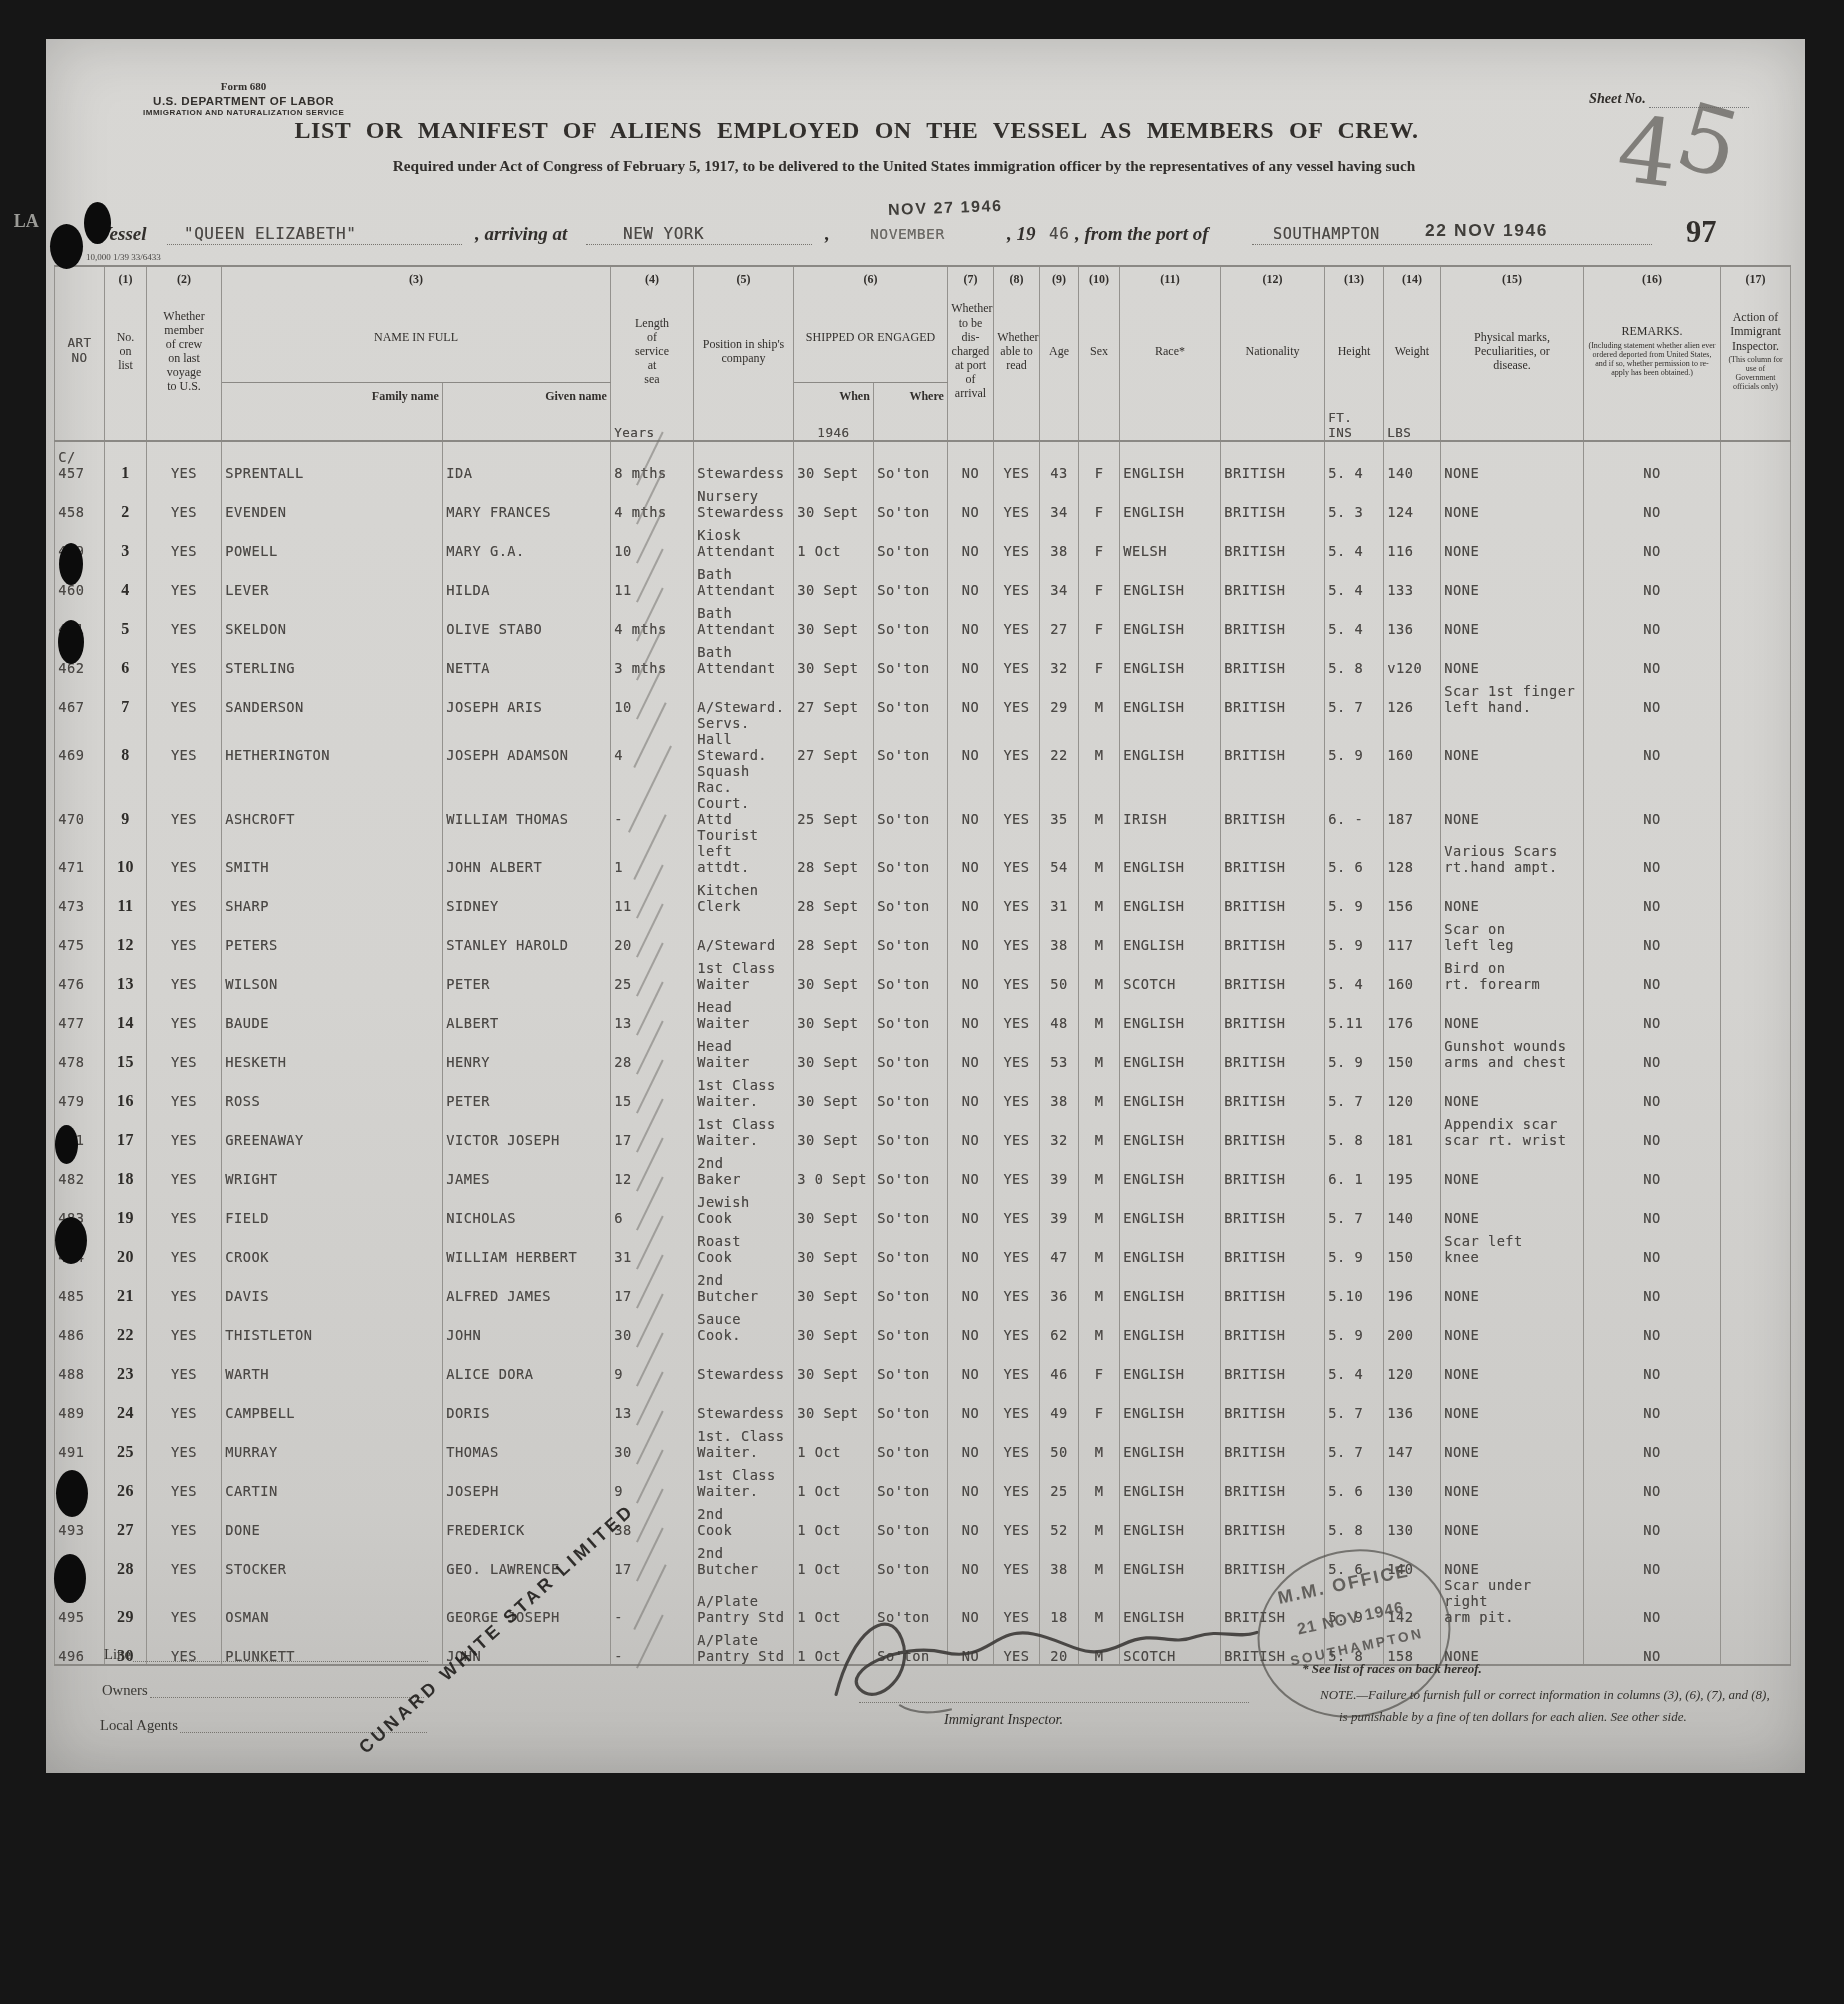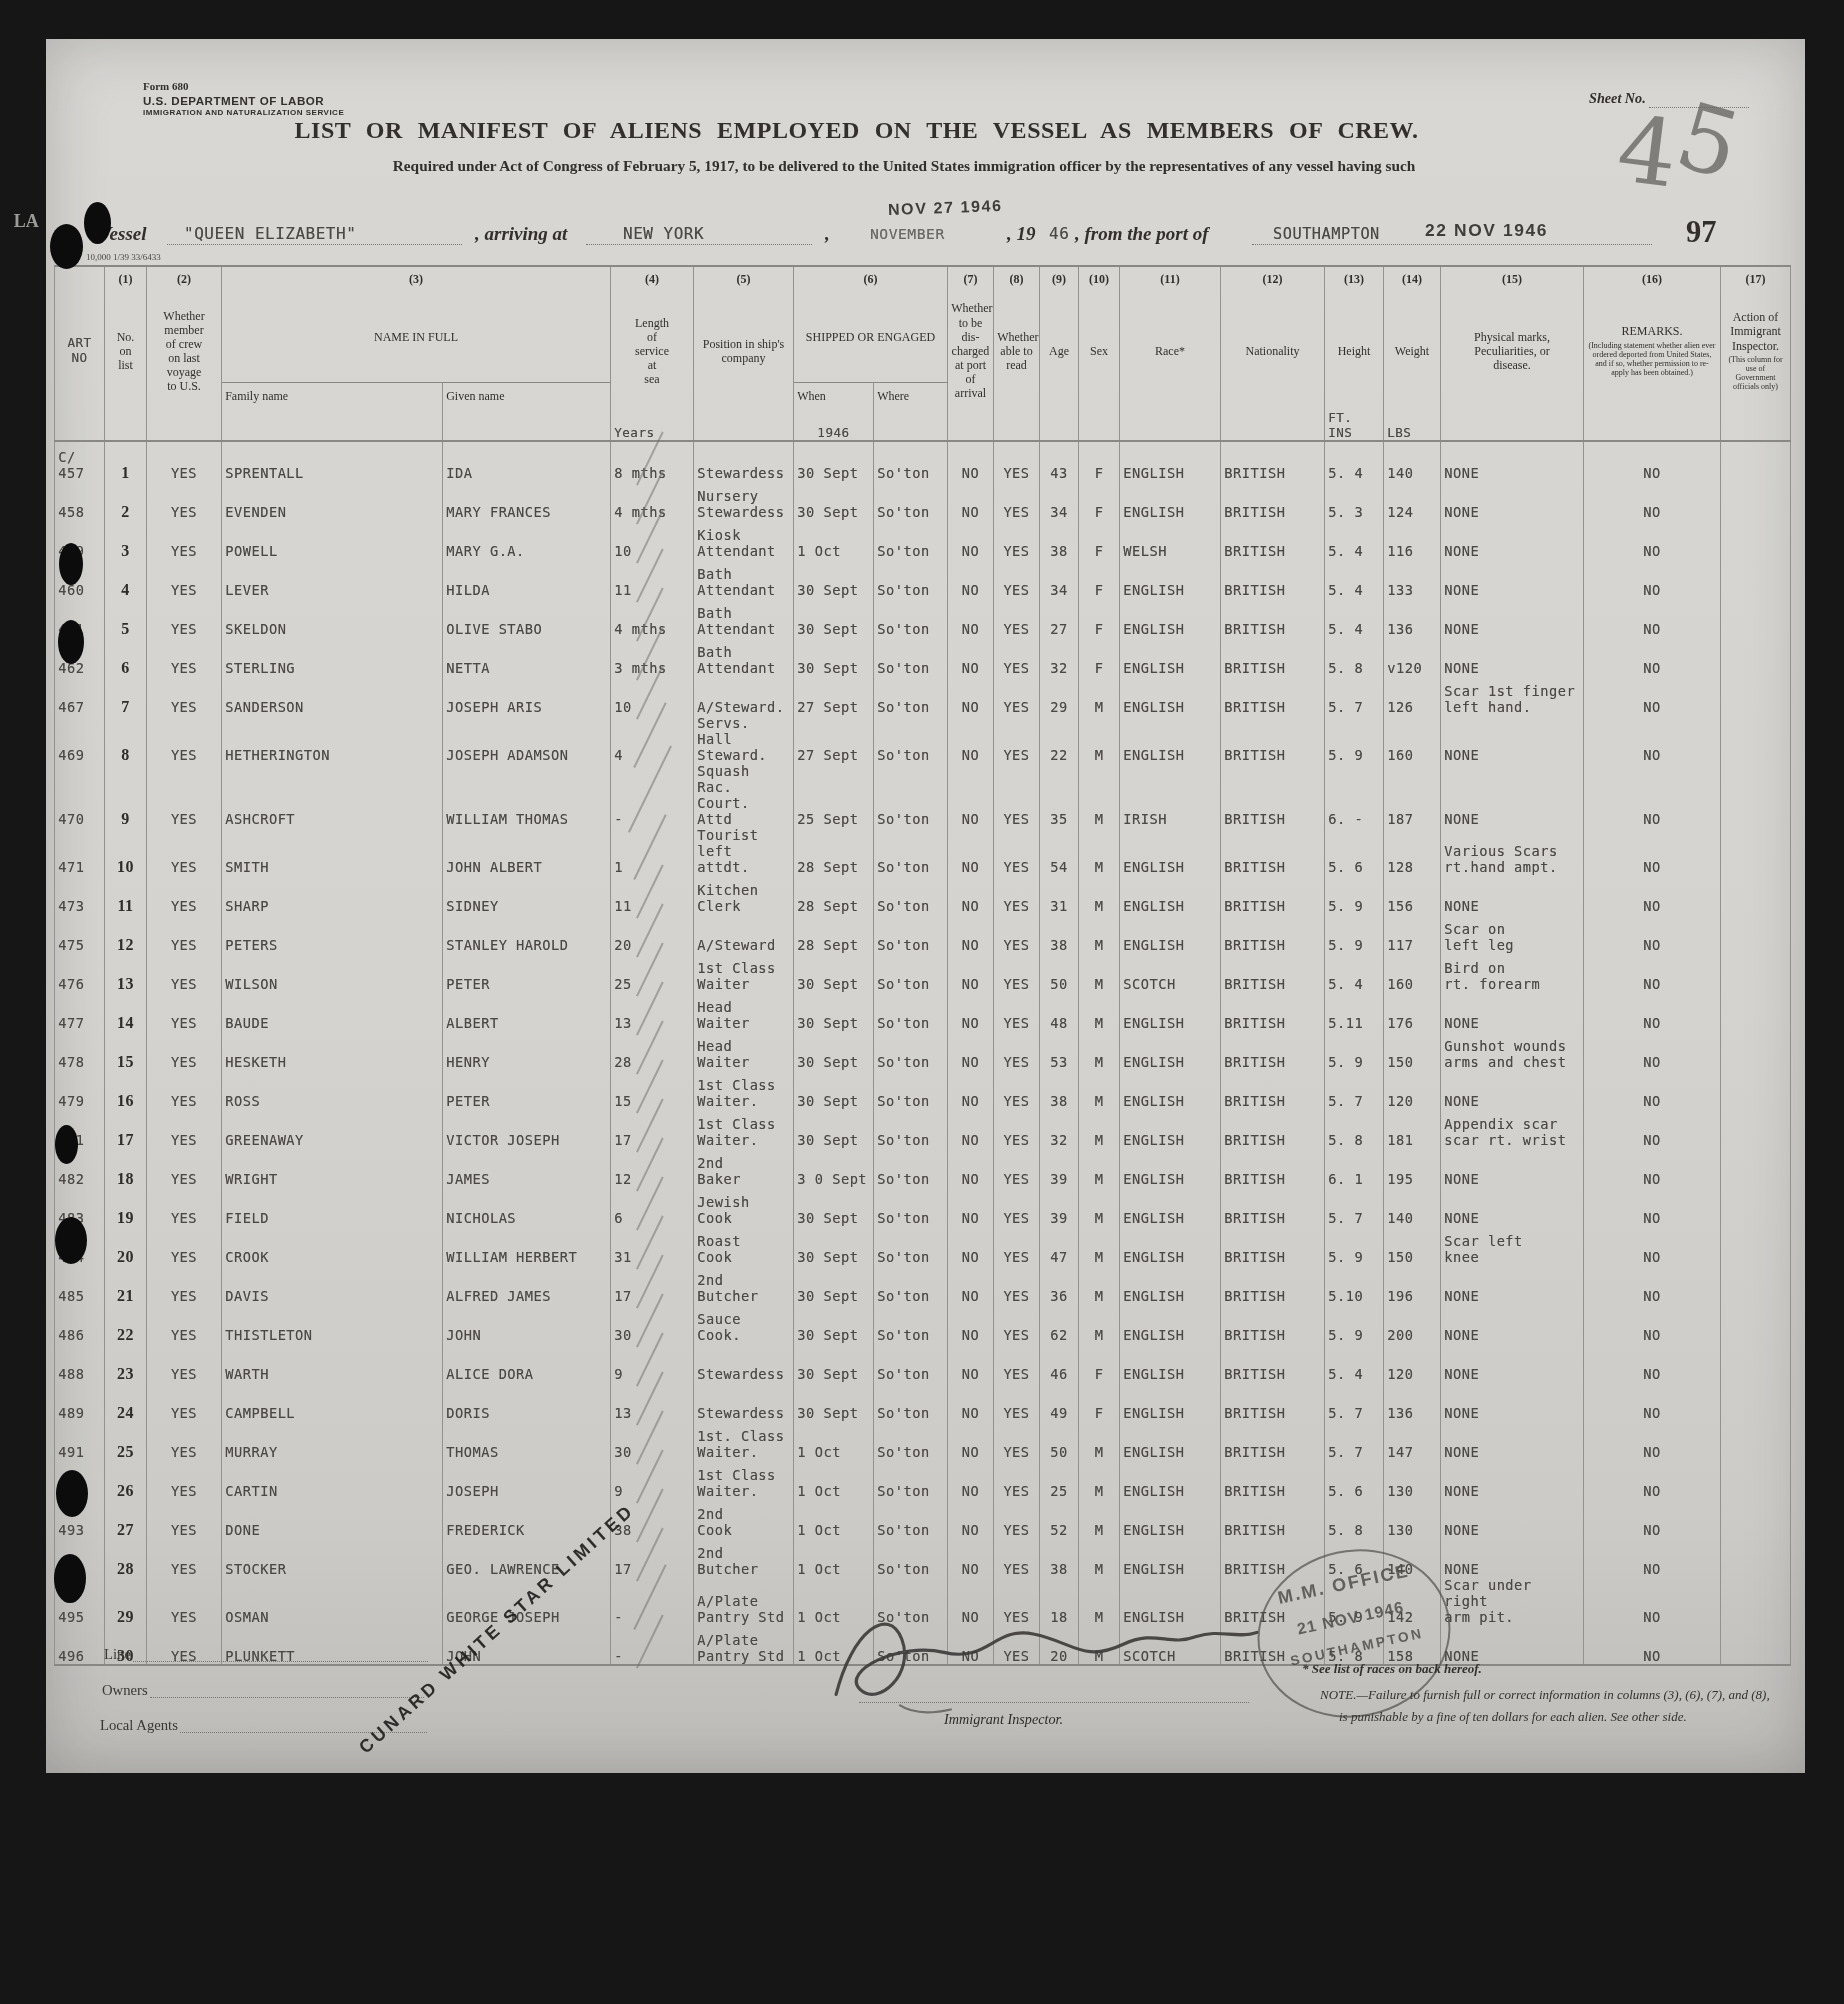--- a/index.html
+++ b/index.html
@@ -9,21 +9,21 @@
   .paper{position:absolute;left:46px;top:39px;width:1759px;height:1734px;
          background:linear-gradient(180deg,#d8d7d4 0%,#d4d3d0 55%,#cccbc8 85%,#bdbcb9 100%);
          box-shadow:inset 0 0 63px rgba(0,0,0,.18);}
   .printed{color:#322f2c;}
   .typed{font-family:"DejaVu Sans Mono",monospace;color:#4b4845;letter-spacing:0.5px;
          text-shadow:0 0 0.5px rgba(75,72,69,.55);white-space:pre-wrap;}
   .pencil{color:#6b6964;}
   .abs{position:absolute;}
 
   
-  .form-id{left:97px;top:41px;line-height:1.25;}
+  .form-id{left:97px;top:41px;text-align:center;line-height:1.25;}
   .form-no{font-size:11px;font-weight:bold;}
   .dept{font-family:"Liberation Sans",sans-serif;font-size:11.6px;font-weight:bold;letter-spacing:0.5px;}
   .ins{font-family:"Liberation Sans",sans-serif;font-size:8px;font-weight:bold;letter-spacing:0.5px;}
   .sheet{left:1543px;top:51px;font-size:14.2px;font-style:italic;font-weight:bold;}
   .sheet .dots{display:inline-block;width:100px;border-bottom:1.1px dotted #777;}
   .pencil45{left:1572px;top:63px;font-size:92px;font-family:"DejaVu Serif",serif;
             transform:rotate(7deg);opacity:.8;}
   .pencil45 .d2{display:inline-block;transform:translateY(-18px) rotate(9deg);}
   .title{left:200px;top:78px;width:1221px;text-align:center;font-size:24px;font-weight:bold;
          letter-spacing:0.5px;word-spacing:8.4px;}
@@ -37,21 +37,21 @@
 
   
   table.manifest{position:absolute;left:8px;top:226px;width:1737px;border-collapse:collapse;table-layout:fixed;}
   table.manifest th,table.manifest td{border-left:0.5px solid #94928e;border-right:0.5px solid #94928e;
       padding:0 3.2px;vertical-align:bottom;overflow:visible;}
   tr.nums th{border-top:2.1px double #8a8884;font-size:12px;font-weight:bold;text-align:center;
       height:25px;vertical-align:middle;color:#322f2c;}
   tr.labels th{font-size:12px;font-weight:normal;text-align:center;vertical-align:middle;
       line-height:1.18;height:90px;color:#322f2c;white-space:pre-line;}
   tr.labels th.rule{border-bottom:0.5px solid #8a8884;}
-  tr.subs th{font-size:12px;font-weight:normal;text-align:left;vertical-align:middle;height:27px;
+  tr.subs th{font-size:12px;font-weight:bold;text-align:right;vertical-align:middle;height:27px;
       color:#322f2c;}
   tr.units td{height:22px;font-size:12.6px;border-bottom:none;}
   .smallnote{font-size:8px;line-height:1.12;display:block;margin-top:3.2px;white-space:pre-line;}
   .remtitle{font-size:12px;display:block;}
   tbody td{height:39px;font-family:"DejaVu Sans Mono",monospace;font-size:13.7px;color:#4b4845;
       letter-spacing:0.5px;white-space:pre-wrap;line-height:16px;padding-bottom:5.3px;
       text-shadow:0 0 0.5px rgba(75,72,69,.5);}
   tbody tr:first-child td{border-top:2.1px double #8a8884;}
   tbody tr:last-child td{border-bottom:2.1px double #8a8884;}
   td.c{text-align:center;} td.l{text-align:left;}

